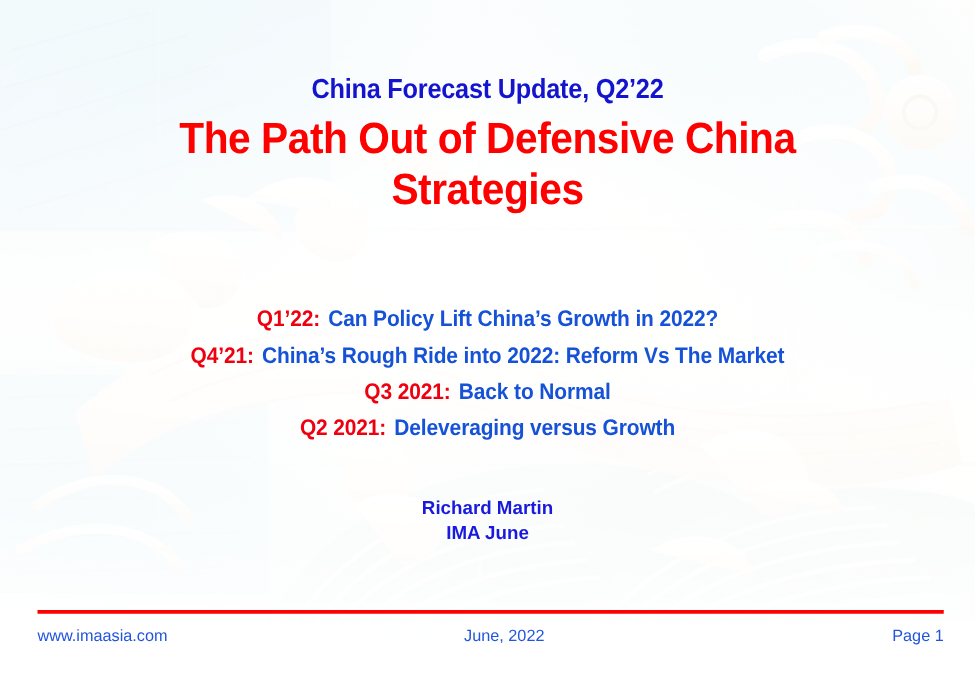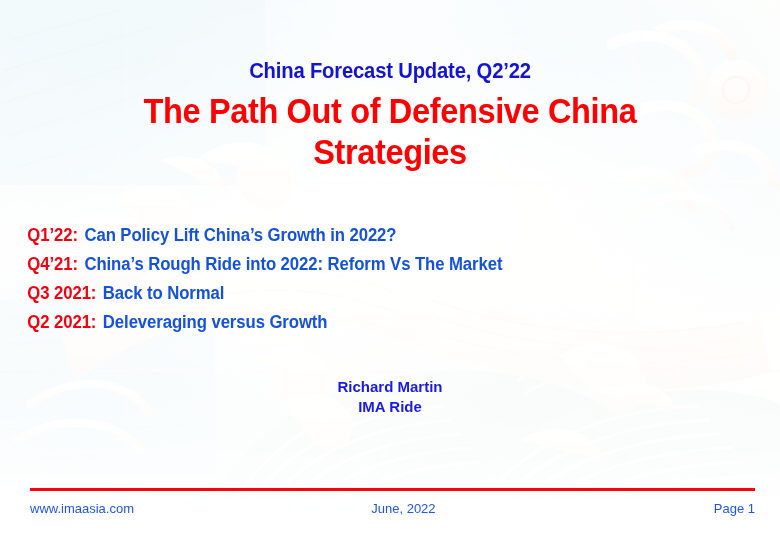--- a/index.html
+++ b/index.html
@@ -91,22 +91,22 @@
     font-family: "Liberation Sans", sans-serif;
     font-size: 35px;
     font-weight: bold;
     color: #ff0000;
     line-height: 1.17;
     letter-spacing: -0.4px;
     transform: scaleX(0.93);
   }
 
   .agenda {
-    margin-top: 48px;
-    text-align: left;
+    margin-top: 68px;
+    text-align: center;
   }
   .agenda-line {
     font-family: "Liberation Sans", sans-serif;
     font-size: 18px;
     font-weight: bold;
     line-height: 1.62;
     letter-spacing: -0.1px;
     transform: scaleX(0.93);
     white-space: nowrap;
   }
@@ -302,21 +302,21 @@
       <div class="agenda-line">
         <span class="q-label">Q3 2021:</span><span class="q-gap"></span><span class="q-text">Back to Normal</span>
       </div>
       <div class="agenda-line">
         <span class="q-label">Q2 2021:</span><span class="q-gap"></span><span class="q-text">Deleveraging versus Growth</span>
       </div>
     </div>
 
     <div class="author">
       <div>Richard Martin</div>
-      <div>IMA Ride</div>
+      <div>IMA June</div>
     </div>
 
   </div>
 
   <div class="footer">
     <div class="footer-rule"></div>
     <div class="footer-row">
       <span class="footer-left">www.imaasia.com</span>
       <span class="footer-center">June, 2022</span>
       <span class="footer-right">Page 1</span>

